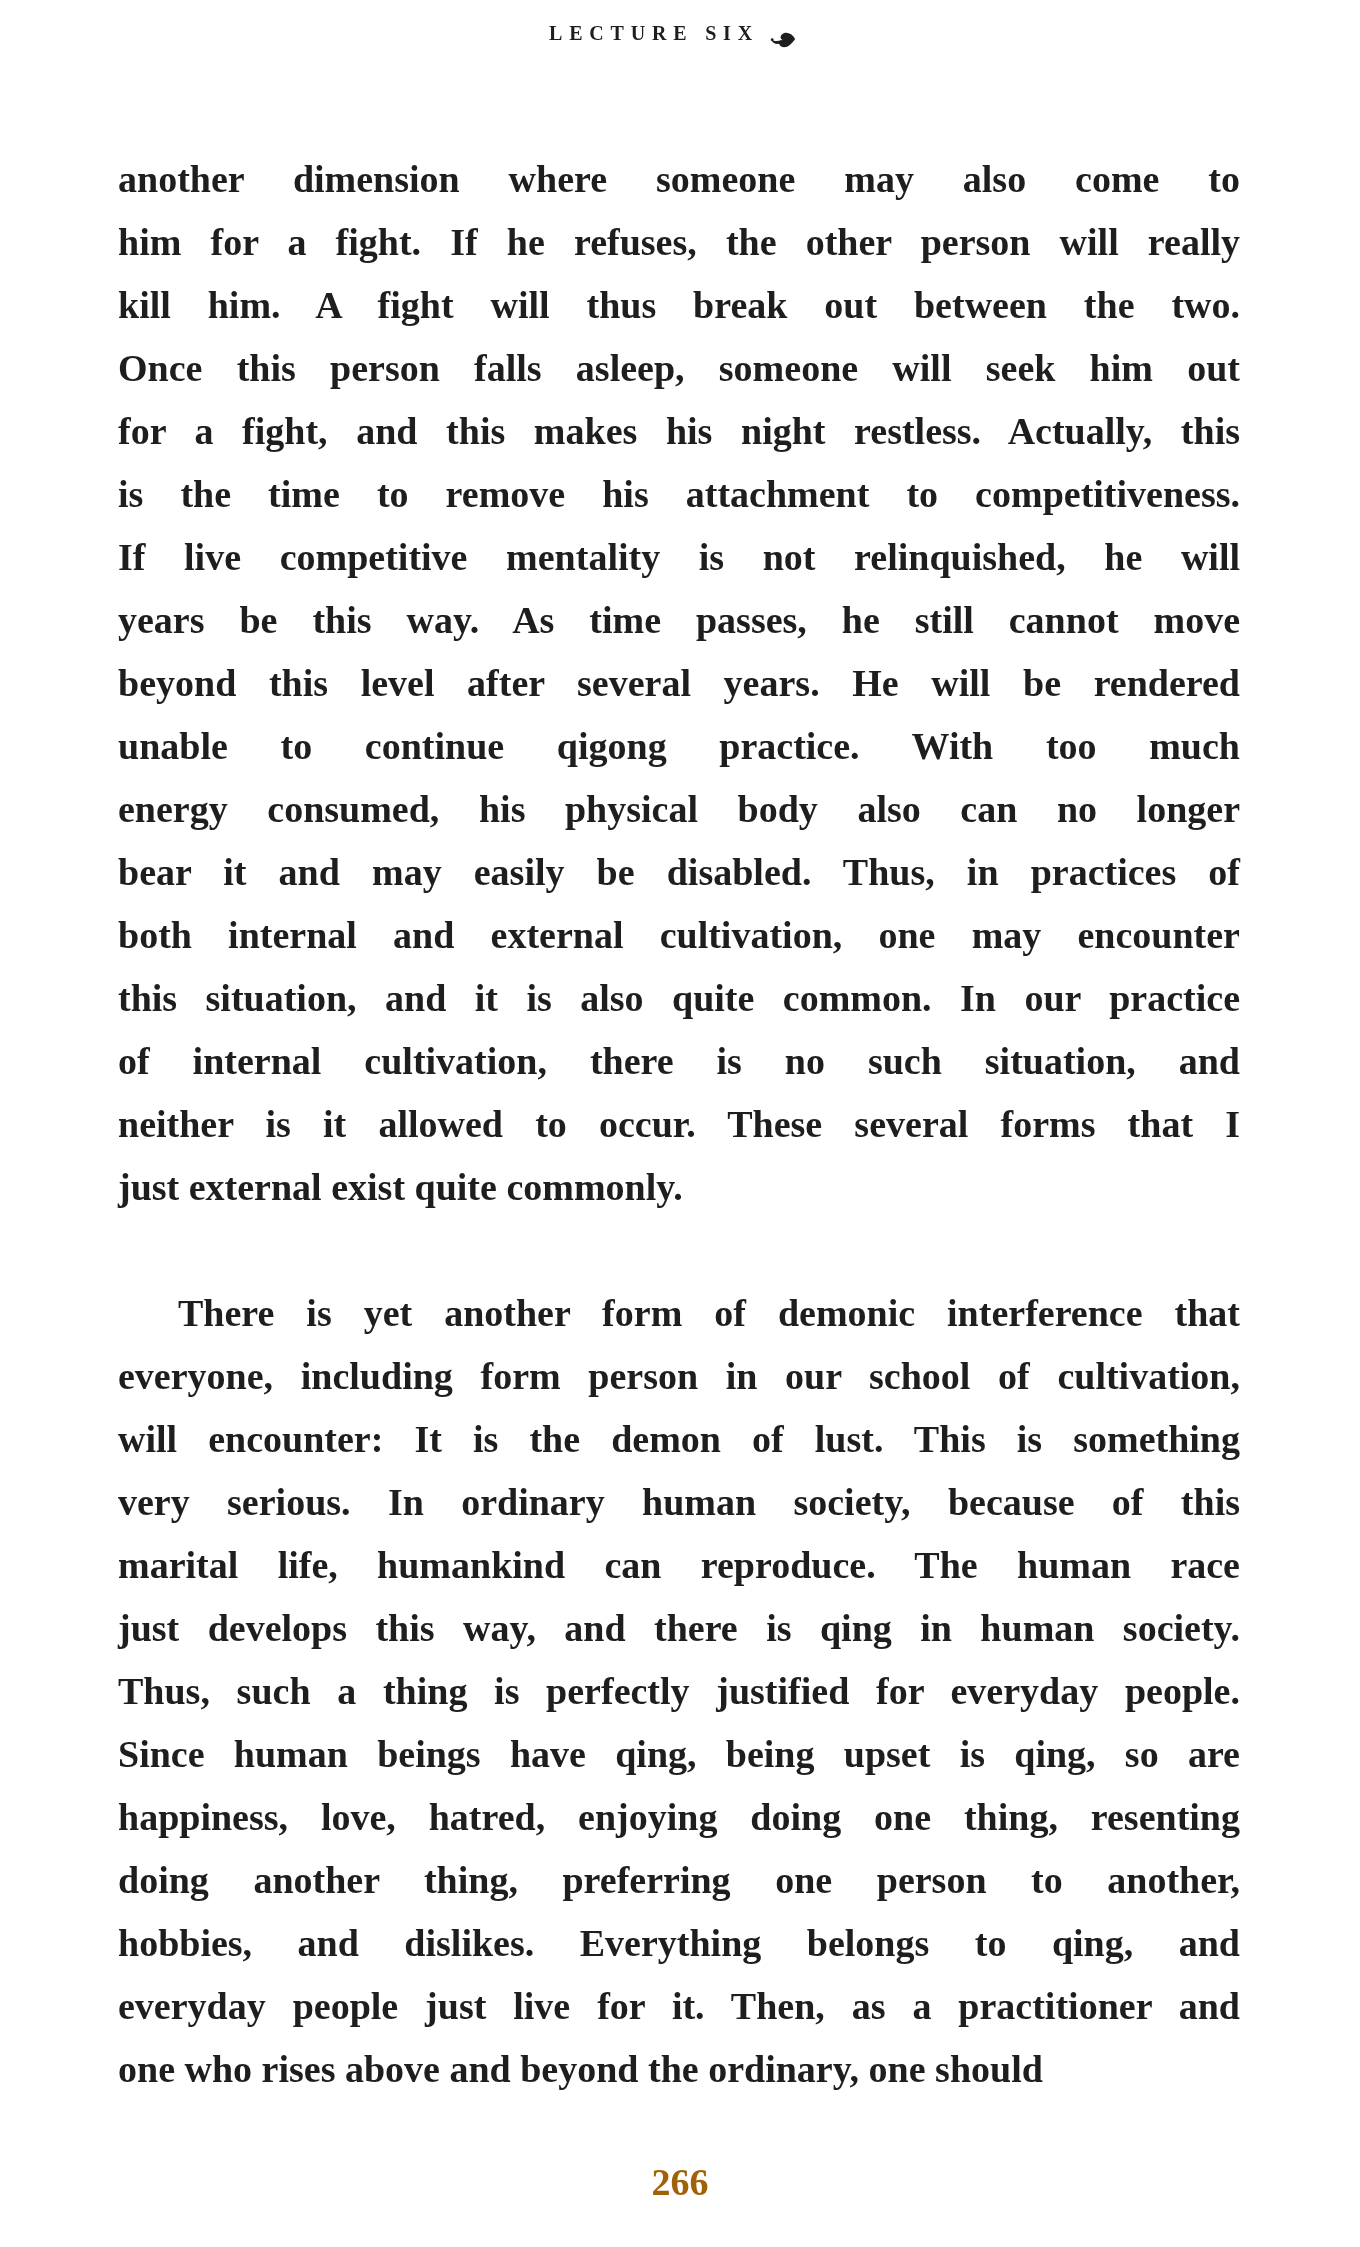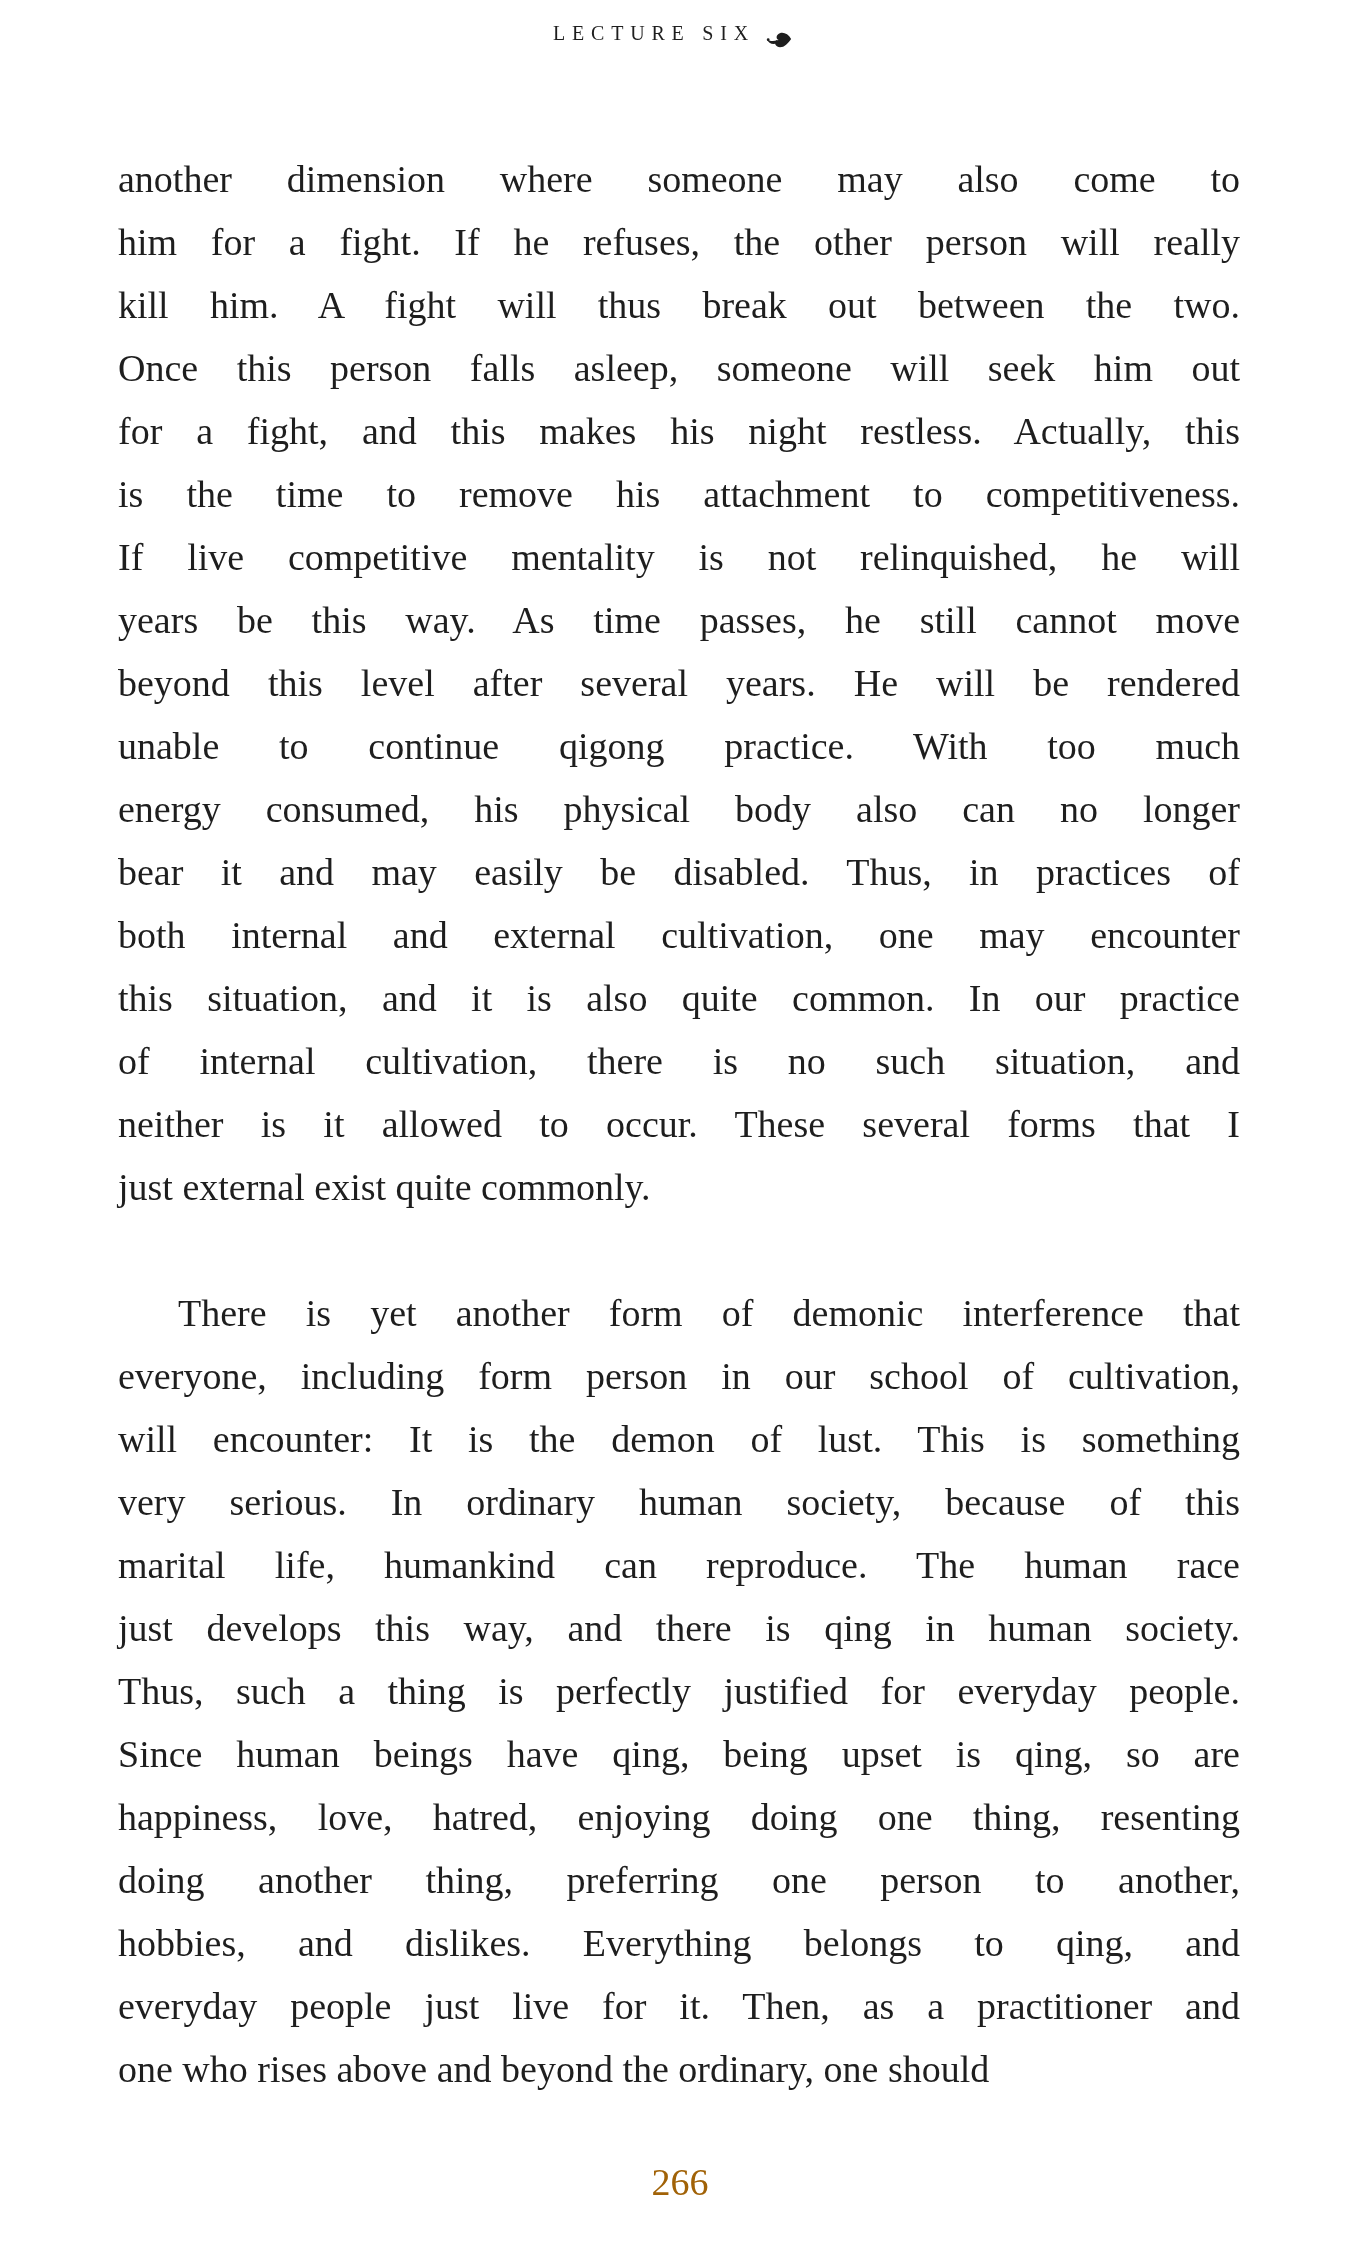--- a/index.html
+++ b/index.html
@@ -4,20 +4,21 @@
 <style>
   html, body { margin: 0; padding: 0; background: #ffffff; }
   .page {
     position: relative;
     width: 1360px;
     height: 2247px;
     background: #ffffff;
     font-family: "Liberation Serif", serif;
     color: #1e1e1e;
     overflow: hidden;
+    font-weight: bold;
   }
 
   
   .running-head {
     position: absolute;
     top: 22px;
     left: 0;
     width: 100%;
     display: flex;
     justify-content: center;

